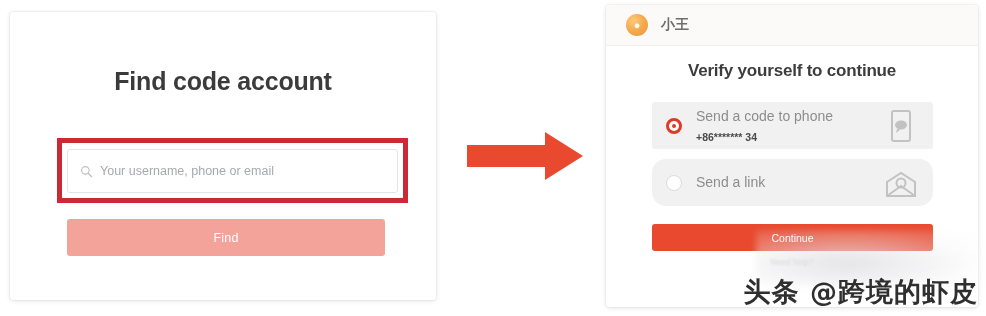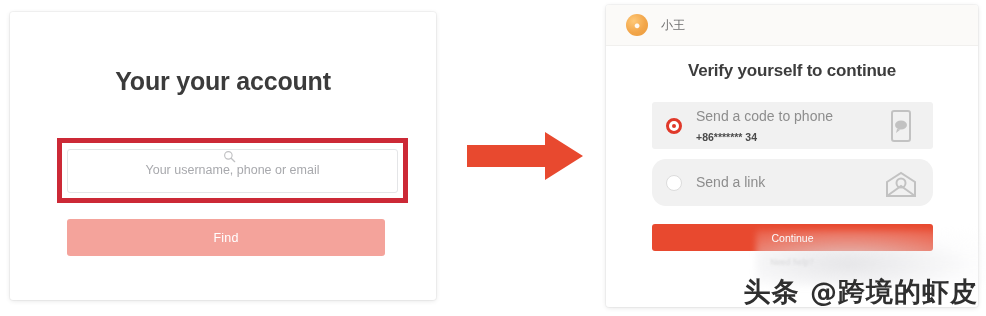--- a/index.html
+++ b/index.html
@@ -61,21 +61,20 @@
     top: 137px;
     width: 331px;
     height: 44px;
     box-sizing: border-box;
     border: 1px solid #e4e5e7;
     border-radius: 3px;
     background: #ffffff;
     display: flex;
     align-items: center;
     padding: 0 12px;
-    flex-direction: column;
   }
   .search-icon {
     width: 13px;
     height: 13px;
     flex: 0 0 auto;
     margin-right: 7px;
     opacity: 0.55;
   }
   .search-icon svg { display:block; }
   .search-placeholder {
@@ -145,23 +144,23 @@
     inset: 0;
     display: flex;
     align-items: center;
     justify-content: center;
     color: rgba(255,255,255,0.92);
     font-size: 11px;
     line-height: 1;
   }
   .username {
     margin-left: 13px;
-    font-size: 12px;
+    font-size: 14px;
     color: #6e6e6e;
-    font-weight: normal;
+    font-weight: bold;
   }
 
   .right-title {
     position: absolute;
     left: 0; right: 0;
     top: 56px;
     text-align: center;
     font-size: 17px;
     font-weight: bold;
     color: #3d3d3d;
@@ -280,21 +279,21 @@
     pointer-events: none;
   }
 </style>
 </head>
 <body>
 
 <div class="stage">
 
   <div class="left-card">
 
-    <div class="left-title">Your your account</div>
+    <div class="left-title">Find code account</div>
 
     <div class="highlight-box"></div>
 
     <div class="search-field">
       <span class="search-icon">
         <svg viewBox="0 0 16 16" width="13" height="13">
           <circle cx="6.6" cy="6.6" r="4.6" fill="none" stroke="#8c8d91" stroke-width="1.4"></circle>
           <line x1="10.1" y1="10.1" x2="14.4" y2="14.4" stroke="#8c8d91" stroke-width="1.5" stroke-linecap="round"></line>
         </svg>
       </span>

